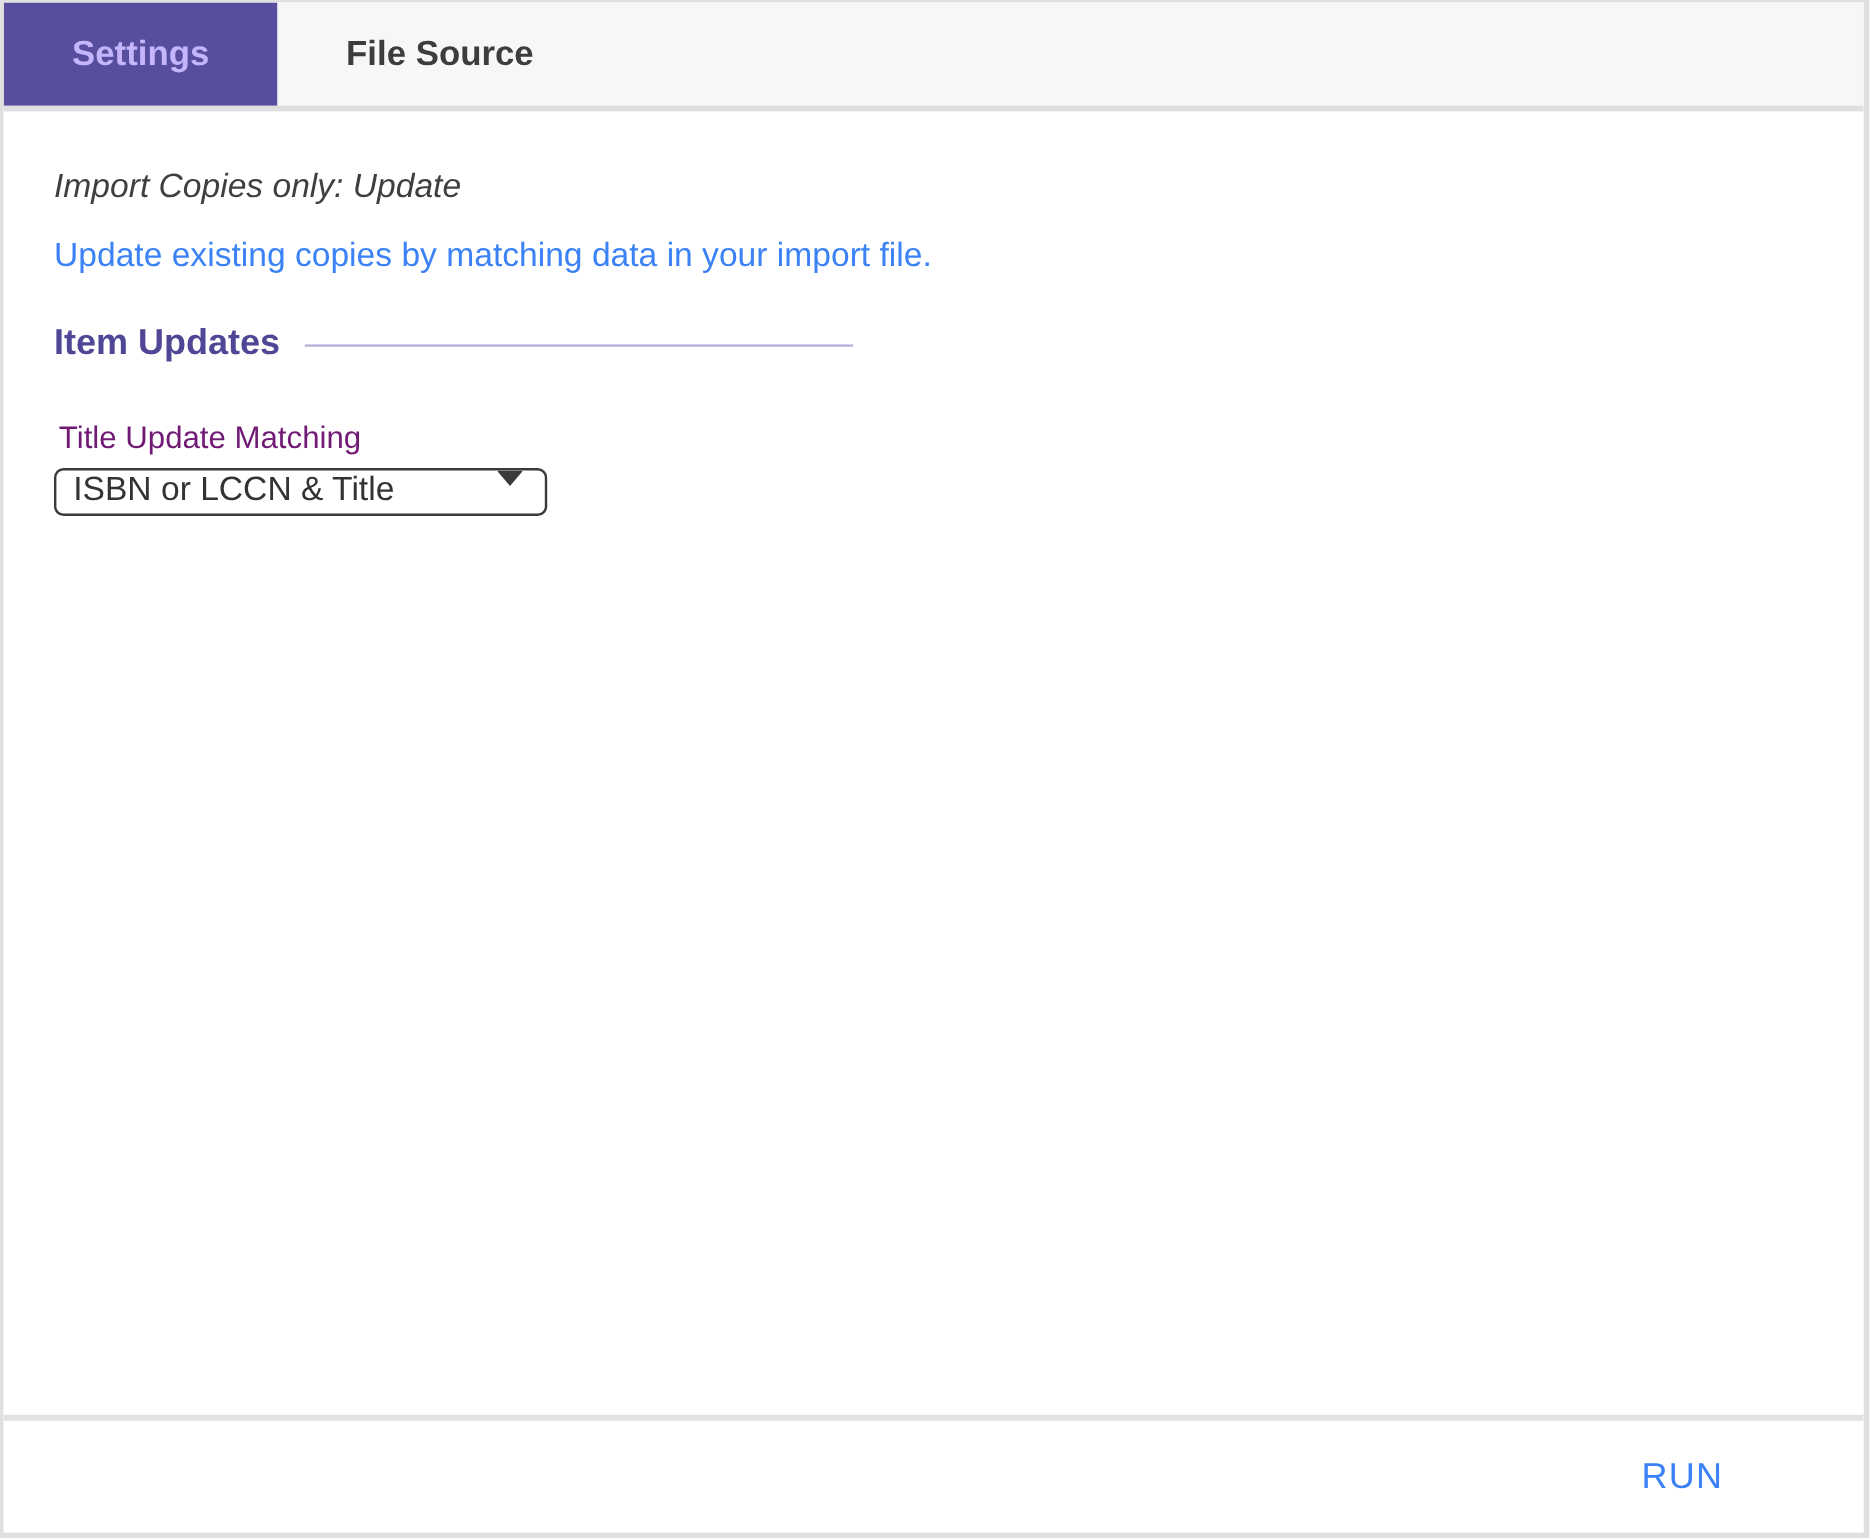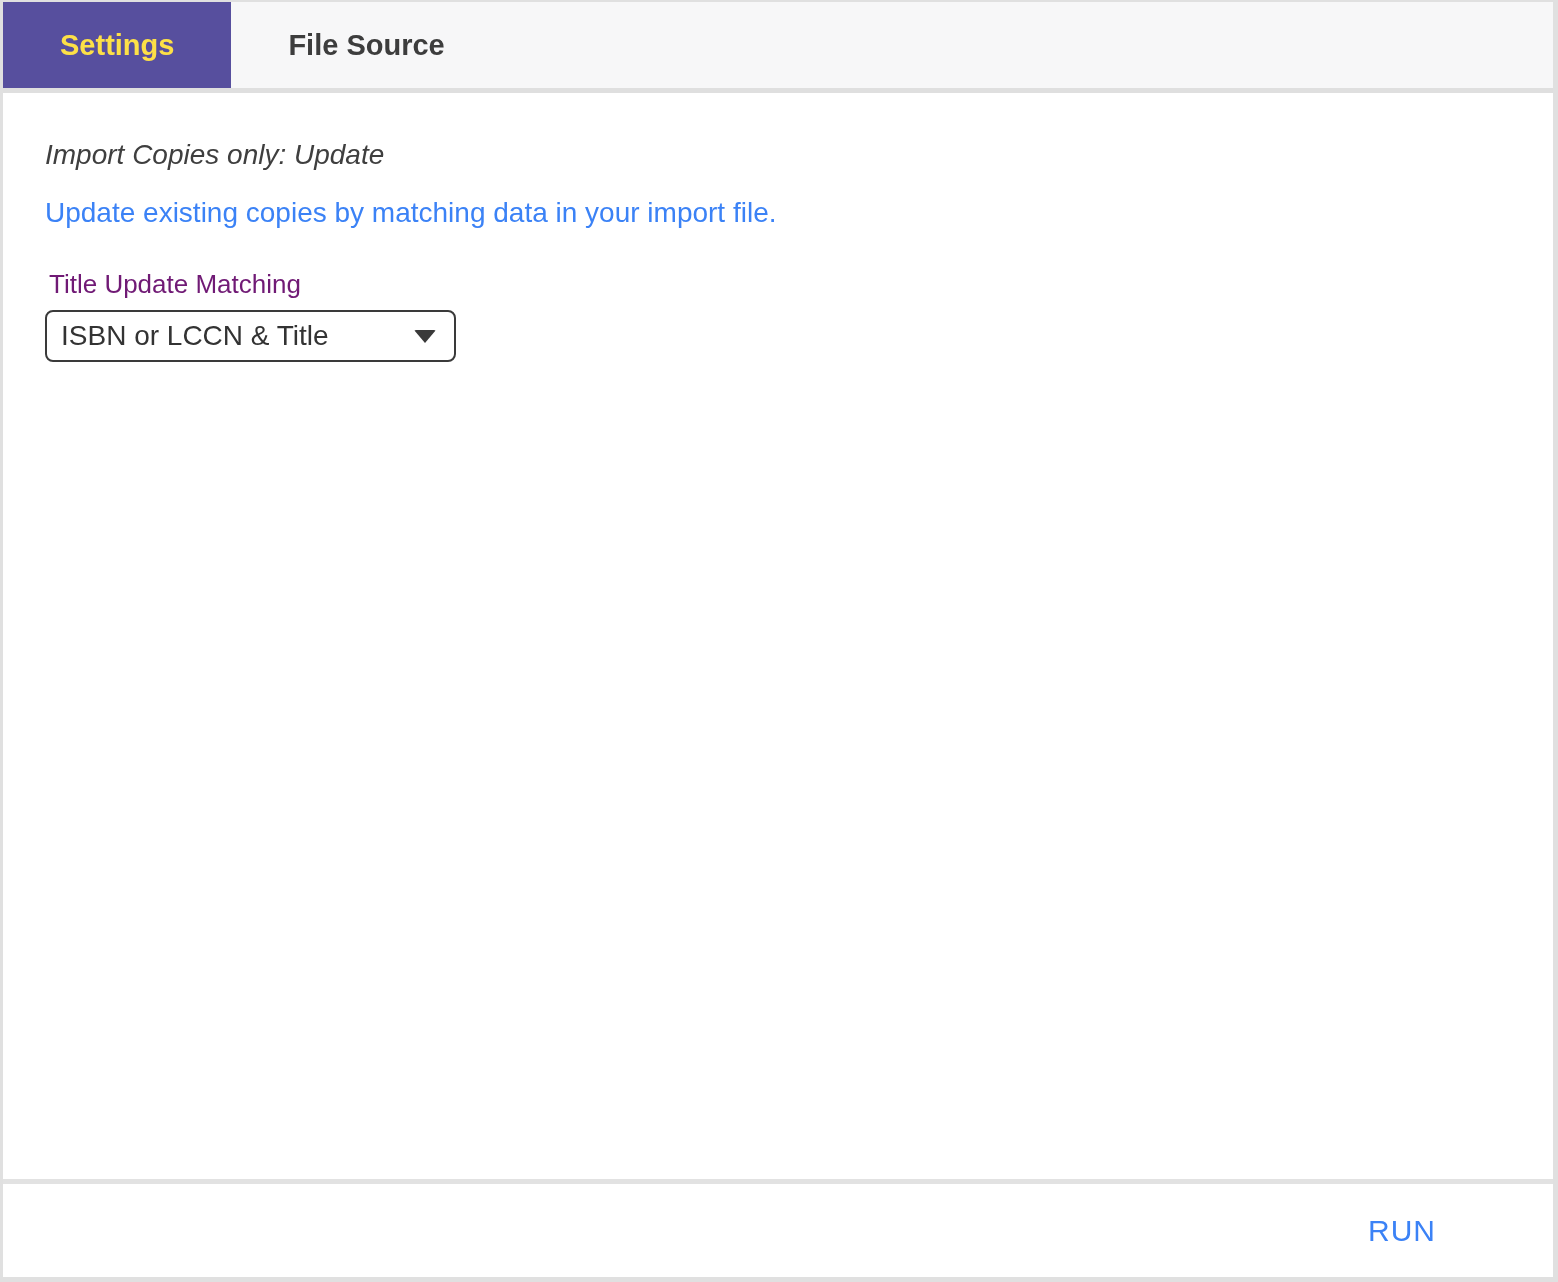--- a/index.html
+++ b/index.html
@@ -38,21 +38,21 @@
     padding: 0 57px;
     font-size: 29px;
     font-weight: 700;
     color: #3d3d3d;
     cursor: pointer;
     white-space: nowrap;
   }
 
   .tab.active {
     background: #574f9e;
-    color: #fde047;
+    color: #c4b5fd;
   }
 
   
   .content {
     flex: 1 1 auto;
     background: #ffffff;
     padding: 46px 42px 0 42px;
   }
 
   .subtitle {
@@ -93,26 +93,25 @@
     display: block;
     font-size: 26px;
     font-weight: 400;
     color: #701a75;
     margin-bottom: 10px;
     margin-left: 4px;
   }
 
   .select {
     width: 411px;
-    height: 52px;
+    height: 40px;
     border: 2px solid #3a3a3a;
     border-radius: 8px;
     background: #ffffff;
     display: flex;
-    align-items: center;
     justify-content: space-between;
     padding: 0 18px 0 14px;
     cursor: pointer;
   }
 
   .select-value {
     font-size: 28px;
     color: #333333;
     white-space: nowrap;
   }
@@ -158,20 +157,24 @@
     <div class="tab active">Settings</div>
     <div class="tab">File Source</div>
   </div>
 
   <div class="content">
 
     <p class="subtitle">Import Copies only: Update</p>
 
     <p class="description">Update existing copies by matching data in your import file.</p>
 
+    <div class="section-header">
+      <h2 class="section-heading">Item Updates</h2>
+      <div class="section-rule"></div>
+    </div>
 
     <div class="field">
       <label class="field-label">Title Update Matching</label>
       <div class="select">
         <span class="select-value">ISBN or LCCN &amp; Title</span>
         <span class="caret"></span>
       </div>
     </div>
 
   </div>

